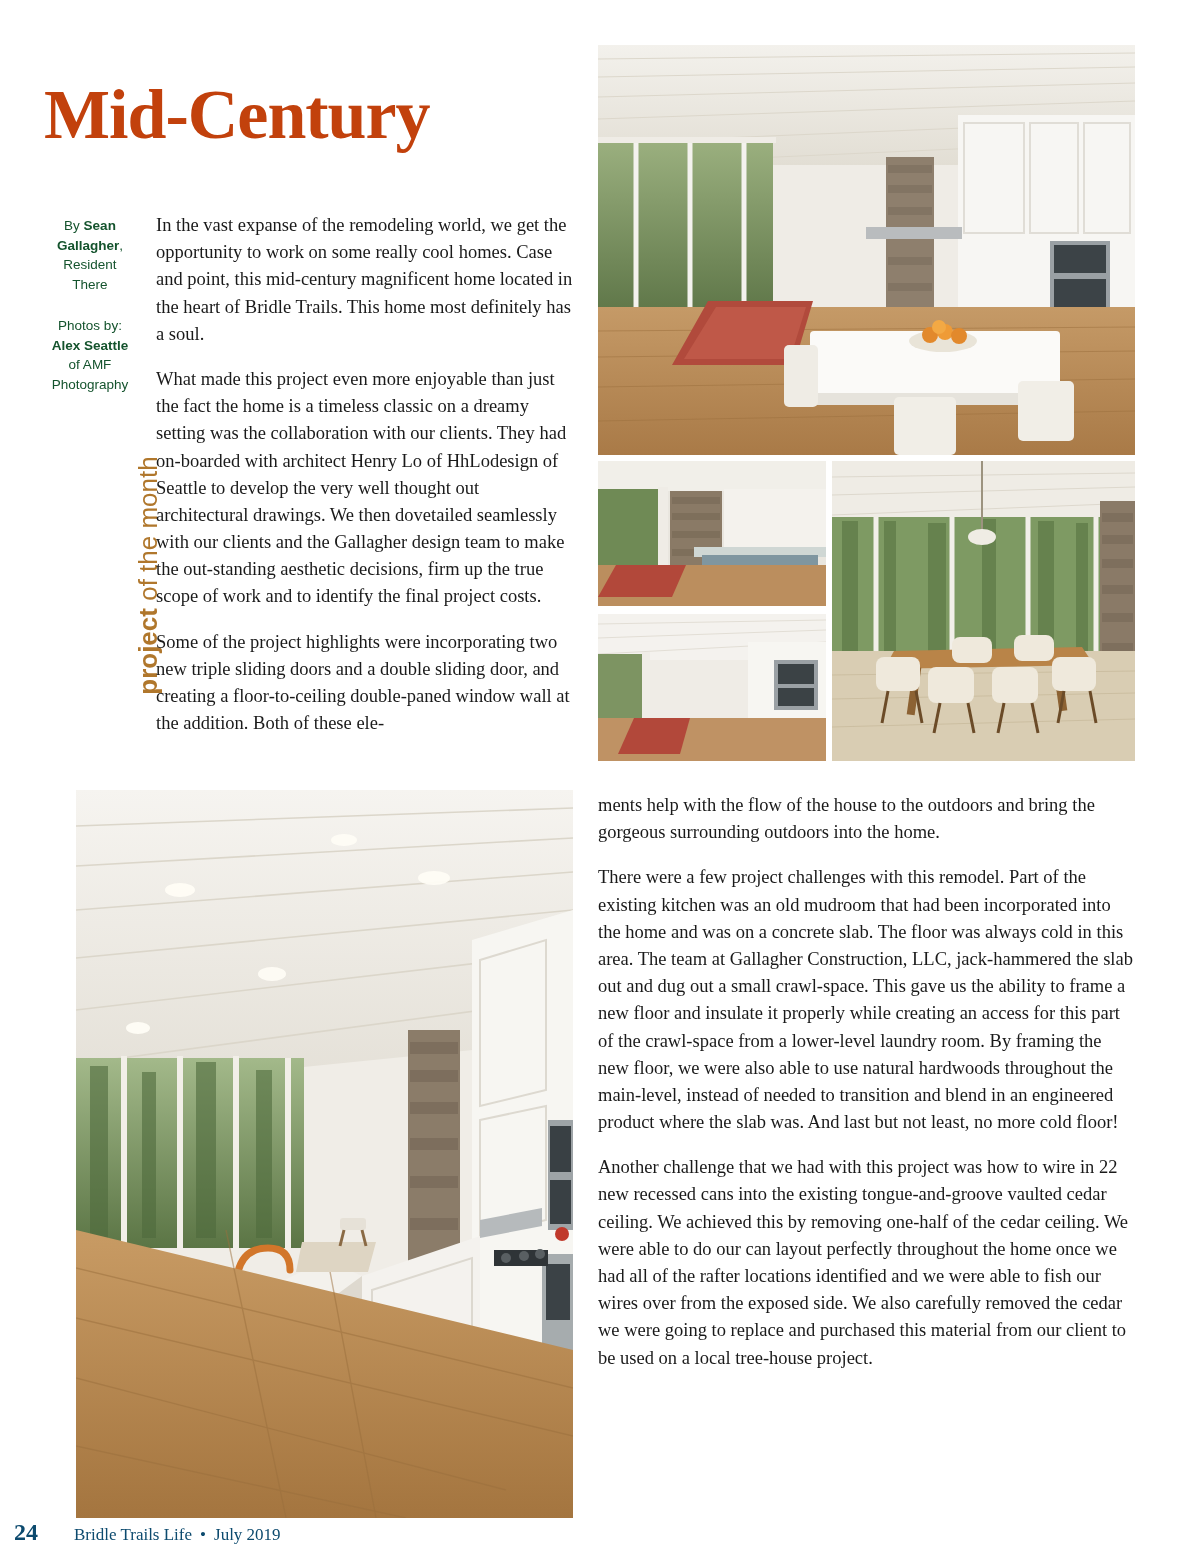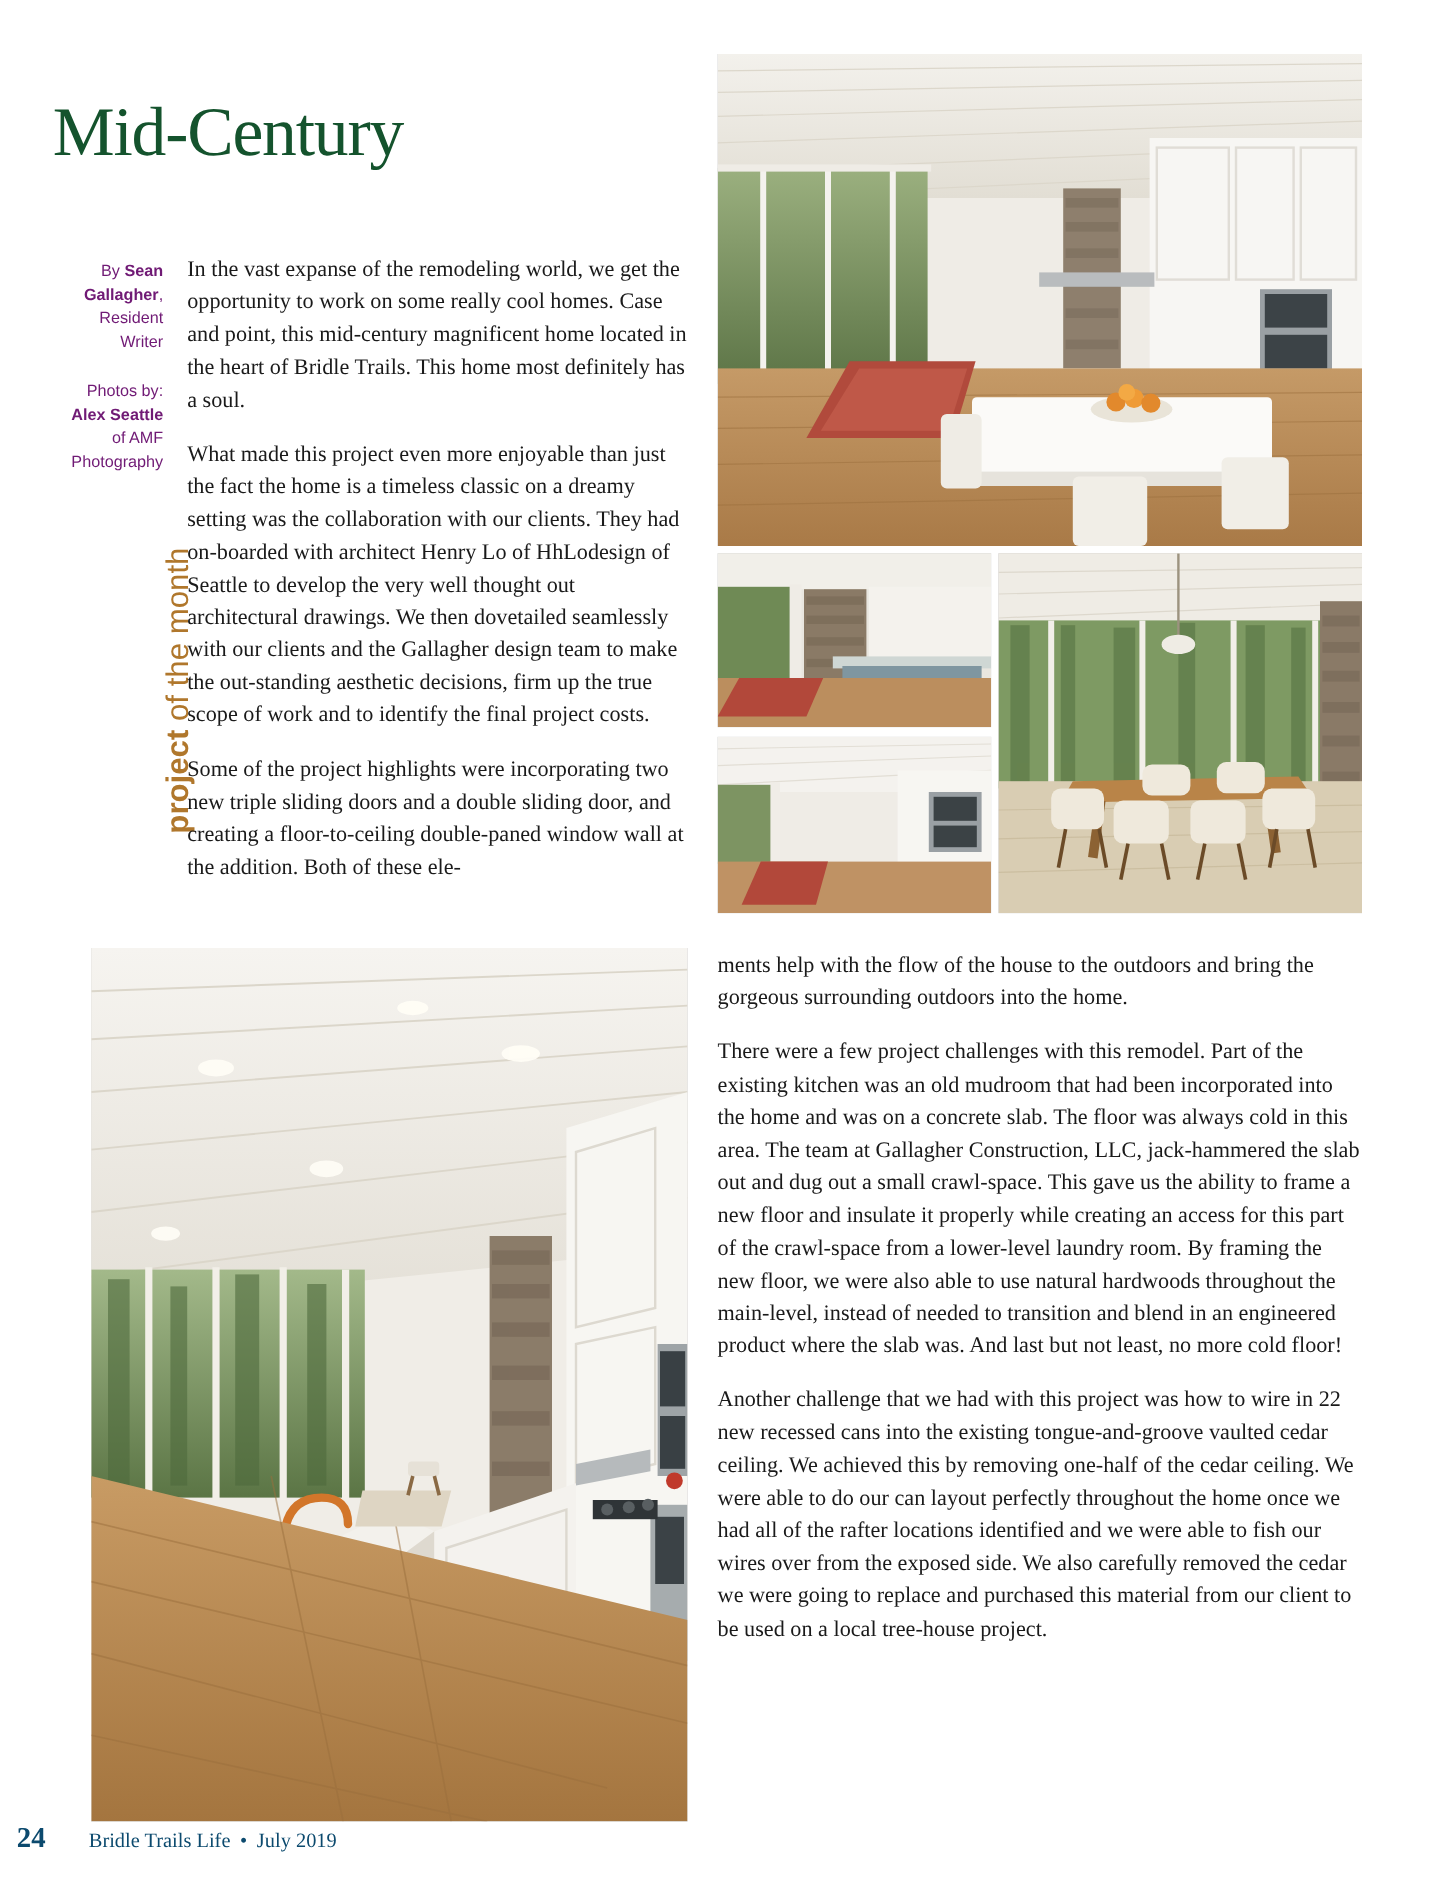--- a/index.html
+++ b/index.html
@@ -16,47 +16,47 @@
 
   
   .title-block {
     position: absolute;
     left: 44px;
     top: 82px;
     width: 540px;
   }
   .title-main {
     font-family: "Liberation Serif", serif;
-    font-weight: normal;
-    font-size: 58px;
+    font-weight: bold;
+    font-size: 70px;
     line-height: 0.95;
-    color: #14532d;
+    color: #c2410c;
     letter-spacing: -1px;
     white-space: nowrap;
   }
   .title-sub {
     font-family: "Liberation Serif", serif;
     font-size: 35px;
     letter-spacing: 7px;
     color: #a89271;
     margin-top: 8px;
     margin-left: 70px;
   }
 
   
   .byline {
     position: absolute;
     left: 44px;
     top: 216px;
     width: 92px;
-    text-align: right;
+    text-align: center;
     font-family: "Liberation Sans", sans-serif;
     font-size: 13.5px;
     line-height: 1.45;
-    color: #701a75;
+    color: #14532d;
   }
   .byline .b { font-weight: bold; }
   .byline .gap { height: 22px; }
 
   
   .vertical-label {
     position: absolute;
     left: -22px;
     top: 560px;
     width: 340px;
@@ -126,21 +126,21 @@
 
 <div class="title-block">
   <div class="title-main">Mid-Century</div>
 </div>
 
 <div class="byline">
   <div>
     <span>By </span><span class="b">Sean Gallagher</span><span>,</span>
   </div>
   <div>Resident</div>
-  <div>Writer</div>
+  <div>There</div>
   <div class="gap"></div>
   <div>Photos by:</div>
   <div class="b">Alex Seattle</div>
   <div>of AMF</div>
   <div>Photography</div>
 </div>
 
 <div class="vertical-label">
   <span class="strong">project</span><span> of the month</span>
 </div>

